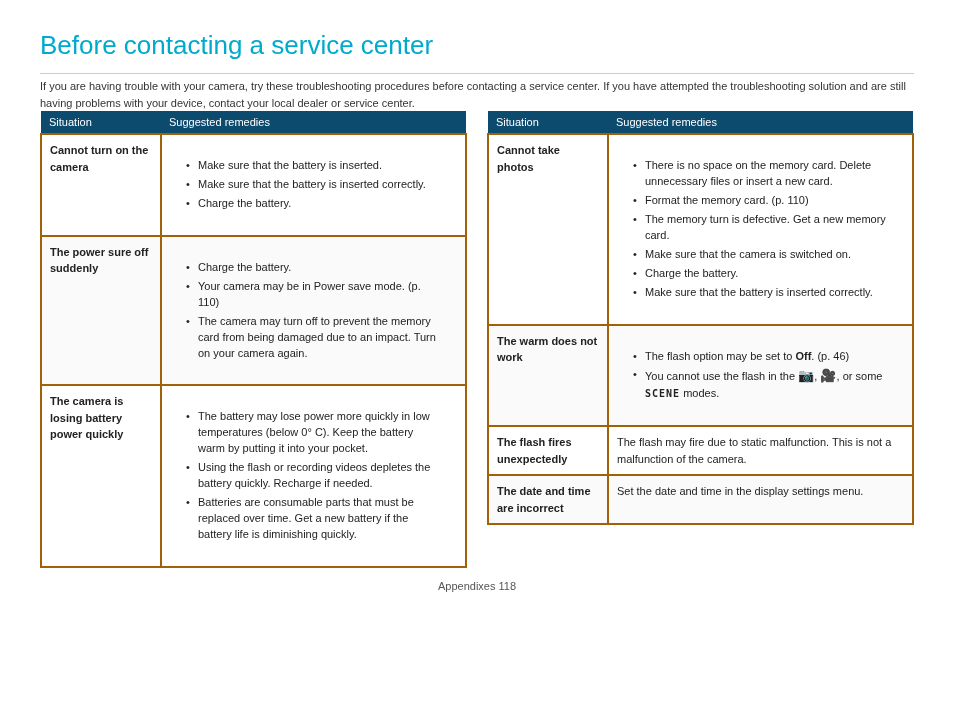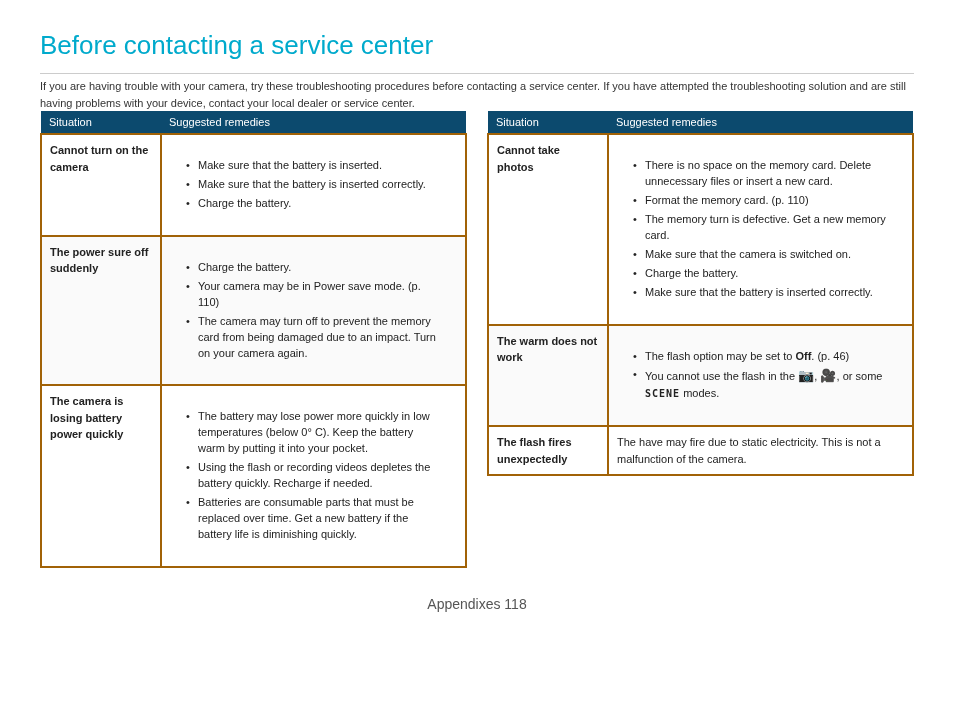--- a/index.html
+++ b/index.html
@@ -74,22 +74,22 @@
       line-height: 1.45;
     }
     ul.remedies li::before {
       content: "•";
       position: absolute;
       left: 0;
       top: 0;
     }
     .footer {
       text-align: center;
-      margin-top: 28px;
-      font-size: 14px;
+      margin-top: 12px;
+      font-size: 11px;
       color: #555;
     }
     .scene-text {
       font-family: monospace;
       font-weight: bold;
       font-size: 10px;
       letter-spacing: 1px;
     }
     .camera-icon {
       display: inline-block;
@@ -173,21 +173,25 @@
             <td>The warm does not work</td>
             <td>
               <ul class="remedies">
                 <li>The flash option may be set to <strong>Off</strong>. (p. 46)</li>
                 <li>You cannot use the flash in the <span class="camera-icon">📷</span>, <span class="camera-icon">🎥</span>, or some <span class="scene-text">SCENE</span> modes.</li>
               </ul>
             </td>
           </tr>
           <tr>
             <td>The flash fires unexpectedly</td>
-            <td>The have may fire due to static electricity. This is not a malfunction of the camera.</td>
+            <td>The flash may fire due to static malfunction. This is not a malfunction of the camera.</td>
+          </tr>
+          <tr>
+            <td>The date and time are incorrect</td>
+            <td>Set the date and time in the display settings menu.</td>
           </tr>
         </tbody>
     </table>
   </div>
 </div>
 
 <div class="footer">
   <span>Appendixes  118</span>
 </div>
 

